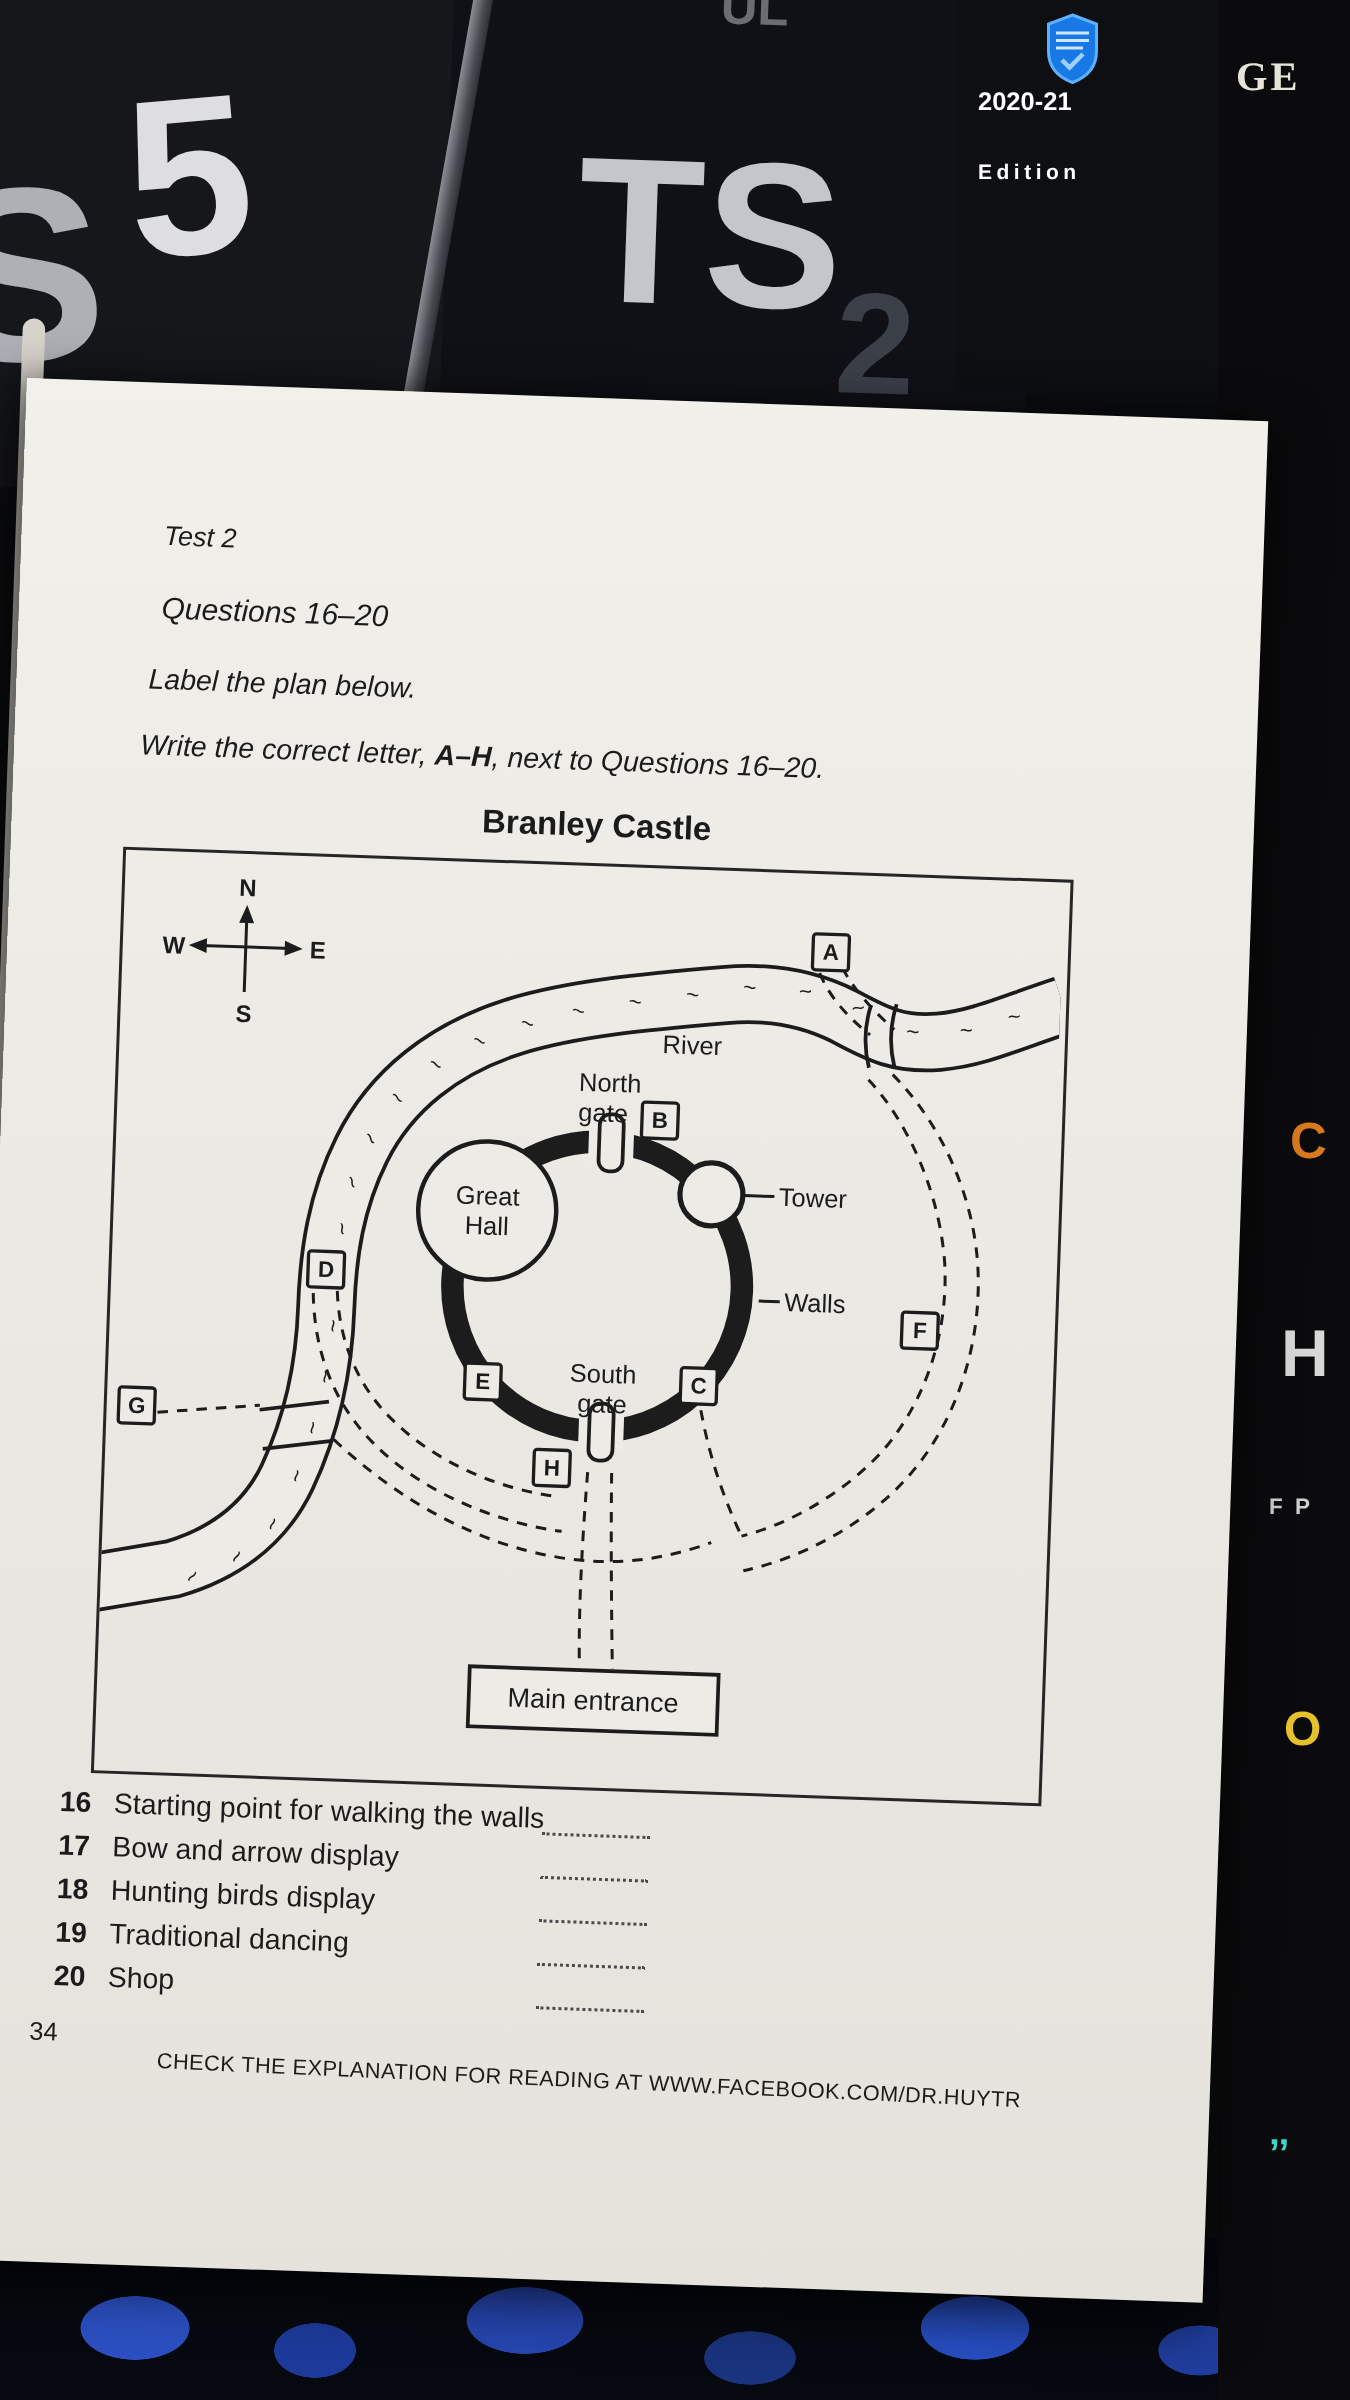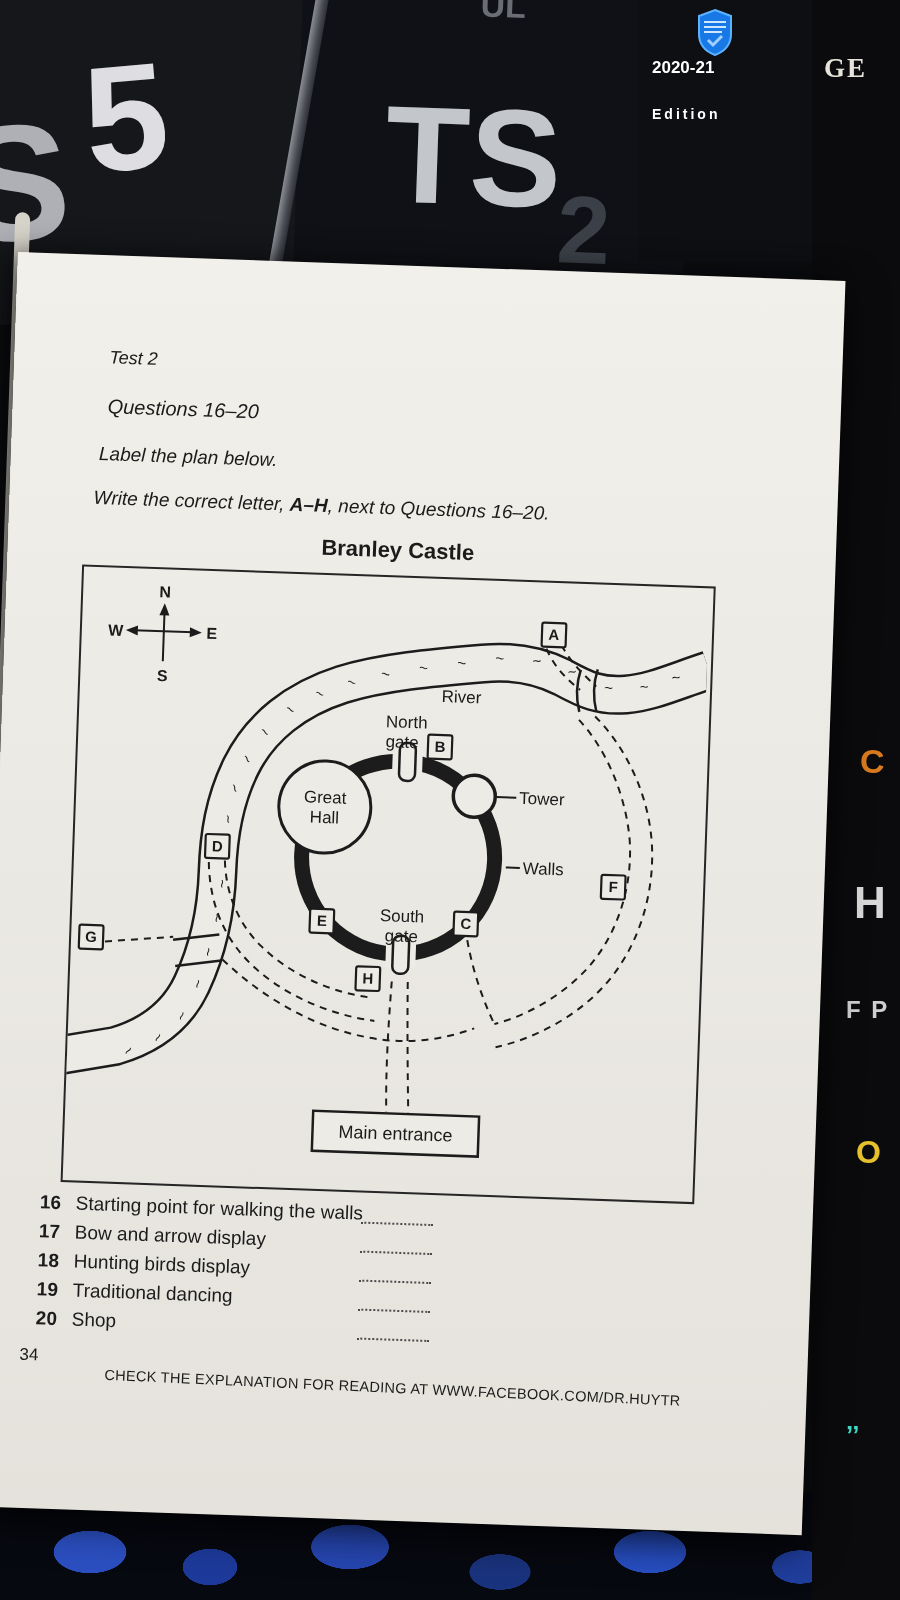--- a/index.html
+++ b/index.html
@@ -13,25 +13,25 @@
     background:#16171b;transform:rotate(-3deg);overflow:hidden;z-index:1;}
   .partial-s{position:absolute;left:-30px;top:100px;font-size:165px;font-weight:700;color:#c9cbd0;opacity:.85;}
   .big-5{position:absolute;left:98px;top:48px;font-size:150px;font-weight:700;color:#dedee2;transform:rotate(-2deg);}
   .book-center{position:absolute;left:298px;top:-14px;width:390px;height:300px;
     background:#101116;transform:rotate(2deg);overflow:hidden;z-index:1;}
   .big-ts{position:absolute;left:88px;top:92px;font-size:138px;font-weight:700;color:#c3c7cc;}
   .faint-2{position:absolute;left:262px;top:186px;font-size:96px;font-weight:700;color:#3b3f47;}
   .top-partial{position:absolute;left:178px;top:0px;font-size:34px;font-weight:700;color:#6a6d73;}
   .book-topright{position:absolute;left:638px;top:0;width:182px;height:262px;background:#0e0f13;z-index:1;}
   .book-right{position:absolute;left:812px;top:0;width:88px;height:1600px;background:#0b0b0d;overflow:hidden;z-index:3;}
-  .spine-ge{position:absolute;left:12px;top:53px;font-family:"Liberation Serif",serif;font-size:27px;
+  .spine-ge{position:absolute;left:12px;top:36px;font-family:"Liberation Serif",serif;font-size:27px;
     font-weight:700;color:#e6e4da;letter-spacing:2px;}
   .re-c{position:absolute;left:48px;top:742px;color:#d97a1e;font-size:34px;font-weight:700;}
   .re-h{position:absolute;left:42px;top:878px;color:#d8d8d8;font-size:44px;font-weight:700;}
-  .re-fp{position:absolute;left:34px;top:996px;color:#cfcfcf;font-size:24px;font-weight:700;letter-spacing:2px;text-align:right;}
+  .re-fp{position:absolute;left:34px;top:996px;color:#cfcfcf;font-size:15px;font-weight:700;letter-spacing:2px;text-align:right;}
   .re-o{position:absolute;left:44px;top:1134px;color:#e6c12c;font-size:32px;font-weight:800;}
   .re-q{position:absolute;left:34px;top:1420px;color:#3fd6c6;font-size:26px;font-weight:700;}
   .pen{position:absolute;left:318px;top:-14px;width:13px;height:302px;border-radius:5px;
     background:linear-gradient(90deg,#8a8d93,#4a4d53 60%,#2e3036);
     transform:rotate(10deg);transform-origin:top center;z-index:2;}
   
   .edition{position:absolute;left:652px;top:8px;width:126px;text-align:left;z-index:2;color:#fff;}
   .edition svg{display:block;margin:0 auto 2px auto;}
   .ed-year{font-size:17px;font-weight:700;}
   .ed-word{font-size:14px;font-weight:700;letter-spacing:3px;margin-top:28px;}

